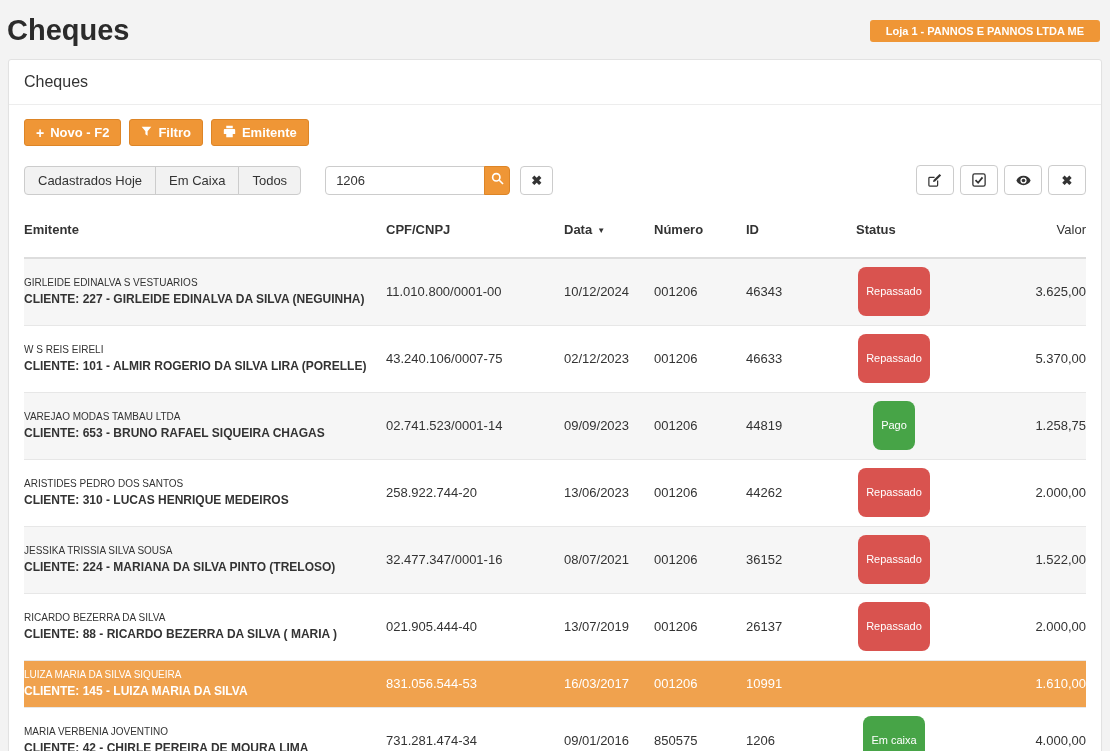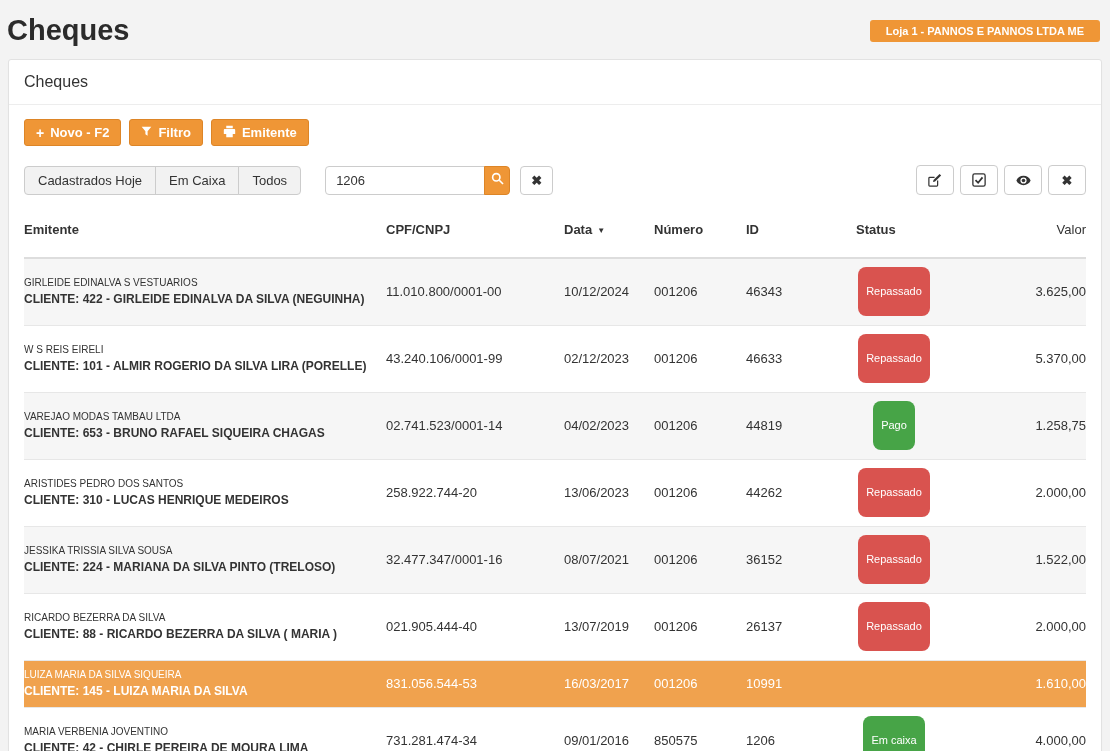--- a/index.html
+++ b/index.html
@@ -318,54 +318,54 @@
             <th>Número</th>
             <th>ID</th>
             <th>Status</th>
             <th class="col-valor">Valor</th>
           </tr>
         </thead>
         <tbody>
         <tr>
           <td>
             <div class="emitente">GIRLEIDE EDINALVA S VESTUARIOS</div>
-            <div class="cliente">CLIENTE: 422 - GIRLEIDE EDINALVA DA SILVA (NEGUINHA)</div>
+            <div class="cliente">CLIENTE: 227 - GIRLEIDE EDINALVA DA SILVA (NEGUINHA)</div>
           </td>
           <td>11.010.800/0001-00</td>
           <td>10/12/2024</td>
           <td>001206</td>
           <td>46343</td>
           <td class="col-status">
             <span class="badge badge-danger">Repassado</span>
           </td>
           <td class="col-valor">3.625,00</td>
         </tr>
 
         <tr>
           <td>
             <div class="emitente">W S REIS EIRELI</div>
             <div class="cliente">CLIENTE: 101 - ALMIR ROGERIO DA SILVA LIRA (PORELLE)</div>
           </td>
-          <td>43.240.106/0001-99</td>
+          <td>43.240.106/0007-75</td>
           <td>02/12/2023</td>
           <td>001206</td>
           <td>46633</td>
           <td class="col-status">
             <span class="badge badge-danger">Repassado</span>
           </td>
           <td class="col-valor">5.370,00</td>
         </tr>
 
         <tr>
           <td>
             <div class="emitente">VAREJAO MODAS TAMBAU LTDA</div>
             <div class="cliente">CLIENTE: 653 - BRUNO RAFAEL SIQUEIRA CHAGAS</div>
           </td>
           <td>02.741.523/0001-14</td>
-          <td>04/02/2023</td>
+          <td>09/09/2023</td>
           <td>001206</td>
           <td>44819</td>
           <td class="col-status">
             <span class="badge badge-success">Pago</span>
           </td>
           <td class="col-valor">1.258,75</td>
         </tr>
 
         <tr>
           <td>

